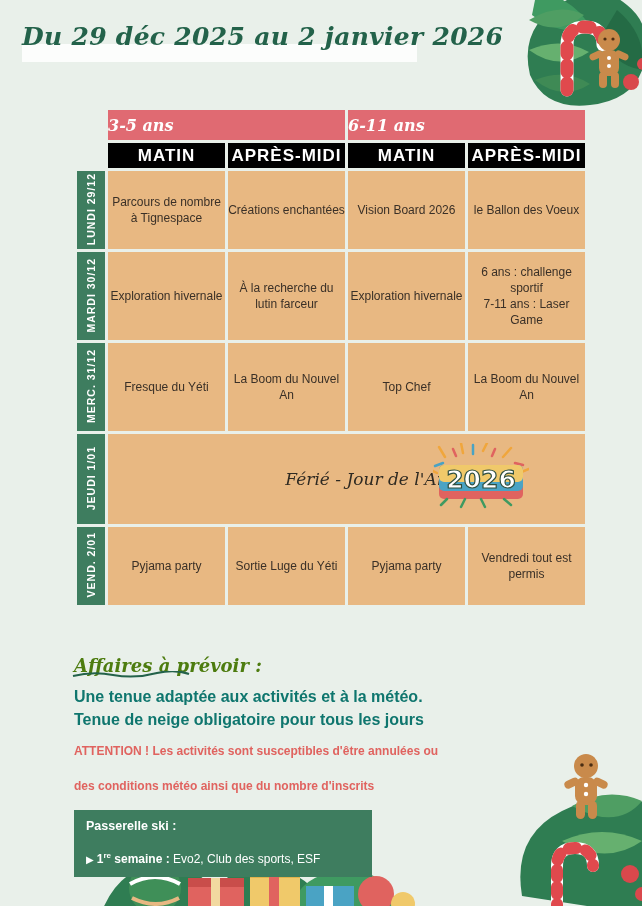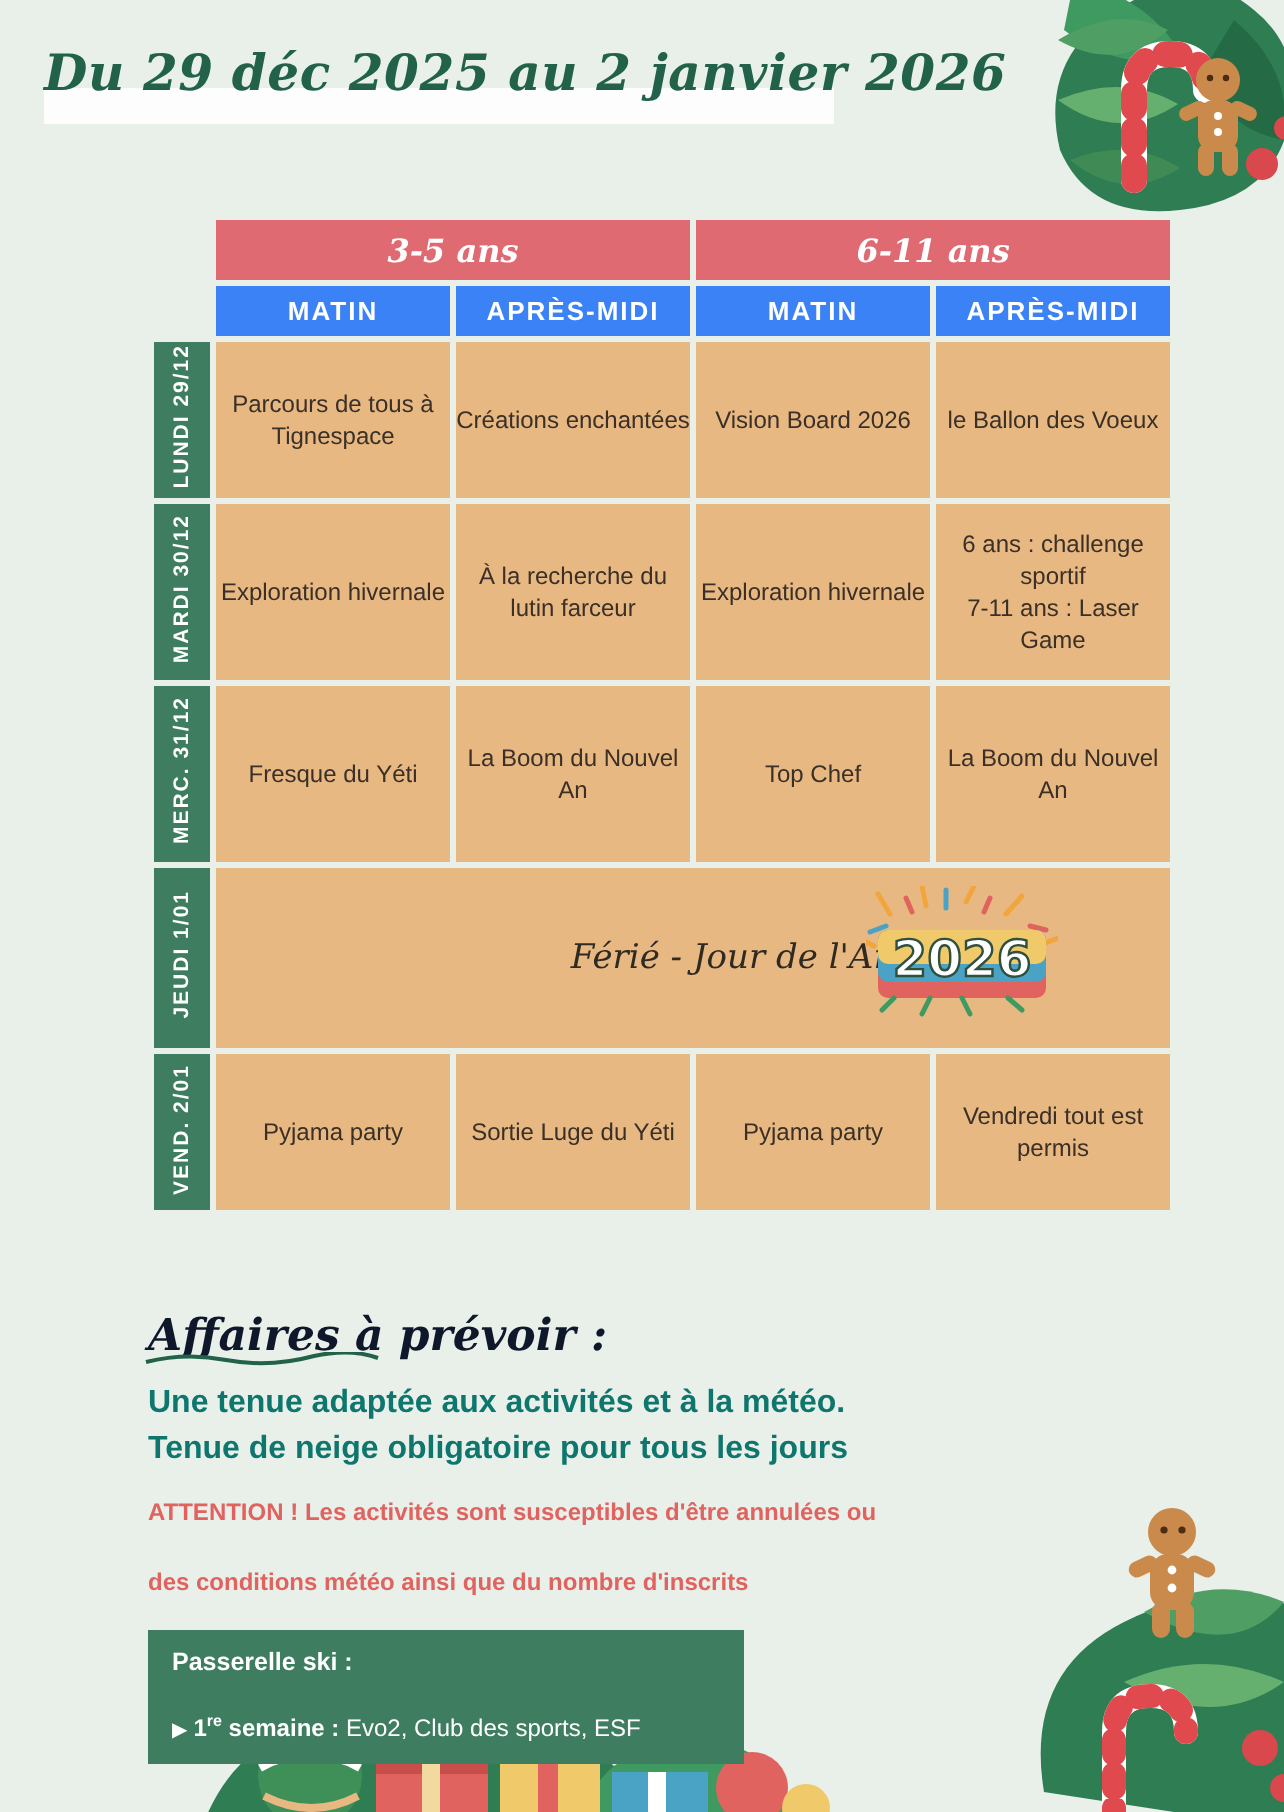--- a/index.html
+++ b/index.html
@@ -49,27 +49,27 @@
   .sched td, .sched th { padding:0; }
 
   .age-head {
     background:#e06a72;
     color:#ffffff;
     font-family:"DejaVu Serif", serif;
     font-style:italic;
     font-size:16px;
     font-weight:bold;
     height:30px;
-    text-align:center;
+    text-align:left;
     vertical-align:middle;
   }
   .slot-head {
-    background:#3b82f6;
+    background:#000000;
     color:#ffffff;
-    font-size:13px;
+    font-size:17px;
     font-weight:bold;
     letter-spacing:1px;
     height:25px;
     text-align:center;
     vertical-align:middle;
   }
   .day-cell {
     background:#3e7d5f;
     color:#ffffff;
     width:28px;
@@ -115,21 +115,21 @@
     right:56px; top:50%;
     transform:translateY(-50%);
     width:96px; height:72px;
   }
 
   
   .notes { position:absolute; left:74px; top:655px; width:500px; }
   .notes-title {
     font-family:"DejaVu Serif", serif;
     font-style:italic; font-weight:bold;
-    font-size:22px; color:#0f172a;
+    font-size:18px; color:#4d7c0f;
     position:relative; display:inline-block;
   }
   .notes-title .underline {
     position:absolute; left:-2px; bottom:-2px; width:118px; height:7px;
   }
   .notes p { margin:0; font-size:16px; line-height:1.45; color:#0f766e; font-weight:bold; }
   .notes .plain { margin-top:9px; }
   .warn { margin-top:12px; color:#e0635f; font-size:12px; line-height:1.45; font-weight:bold; }
 
   .ski-box {
@@ -252,21 +252,21 @@
   <tr>
     <td style="background:transparent"></td>
     <td class="slot-head">MATIN</td>
     <td class="slot-head">APRÈS-MIDI</td>
     <td class="slot-head">MATIN</td>
     <td class="slot-head">APRÈS-MIDI</td>
   </tr>
 
   <tr>
     <td class="day-cell"><span>LUNDI 29/12</span></td>
-    <td class="act">Parcours de tous à Tignespace</td>
+    <td class="act">Parcours de nombre à Tignespace</td>
     <td class="act">Créations enchantées</td>
     <td class="act">Vision Board 2026</td>
     <td class="act">le Ballon des Voeux</td>
   </tr>
 
   <tr>
     <td class="day-cell"><span>MARDI 30/12</span></td>
     <td class="act tall">Exploration hivernale</td>
     <td class="act tall">À la recherche du lutin farceur</td>
     <td class="act tall">Exploration hivernale</td>

